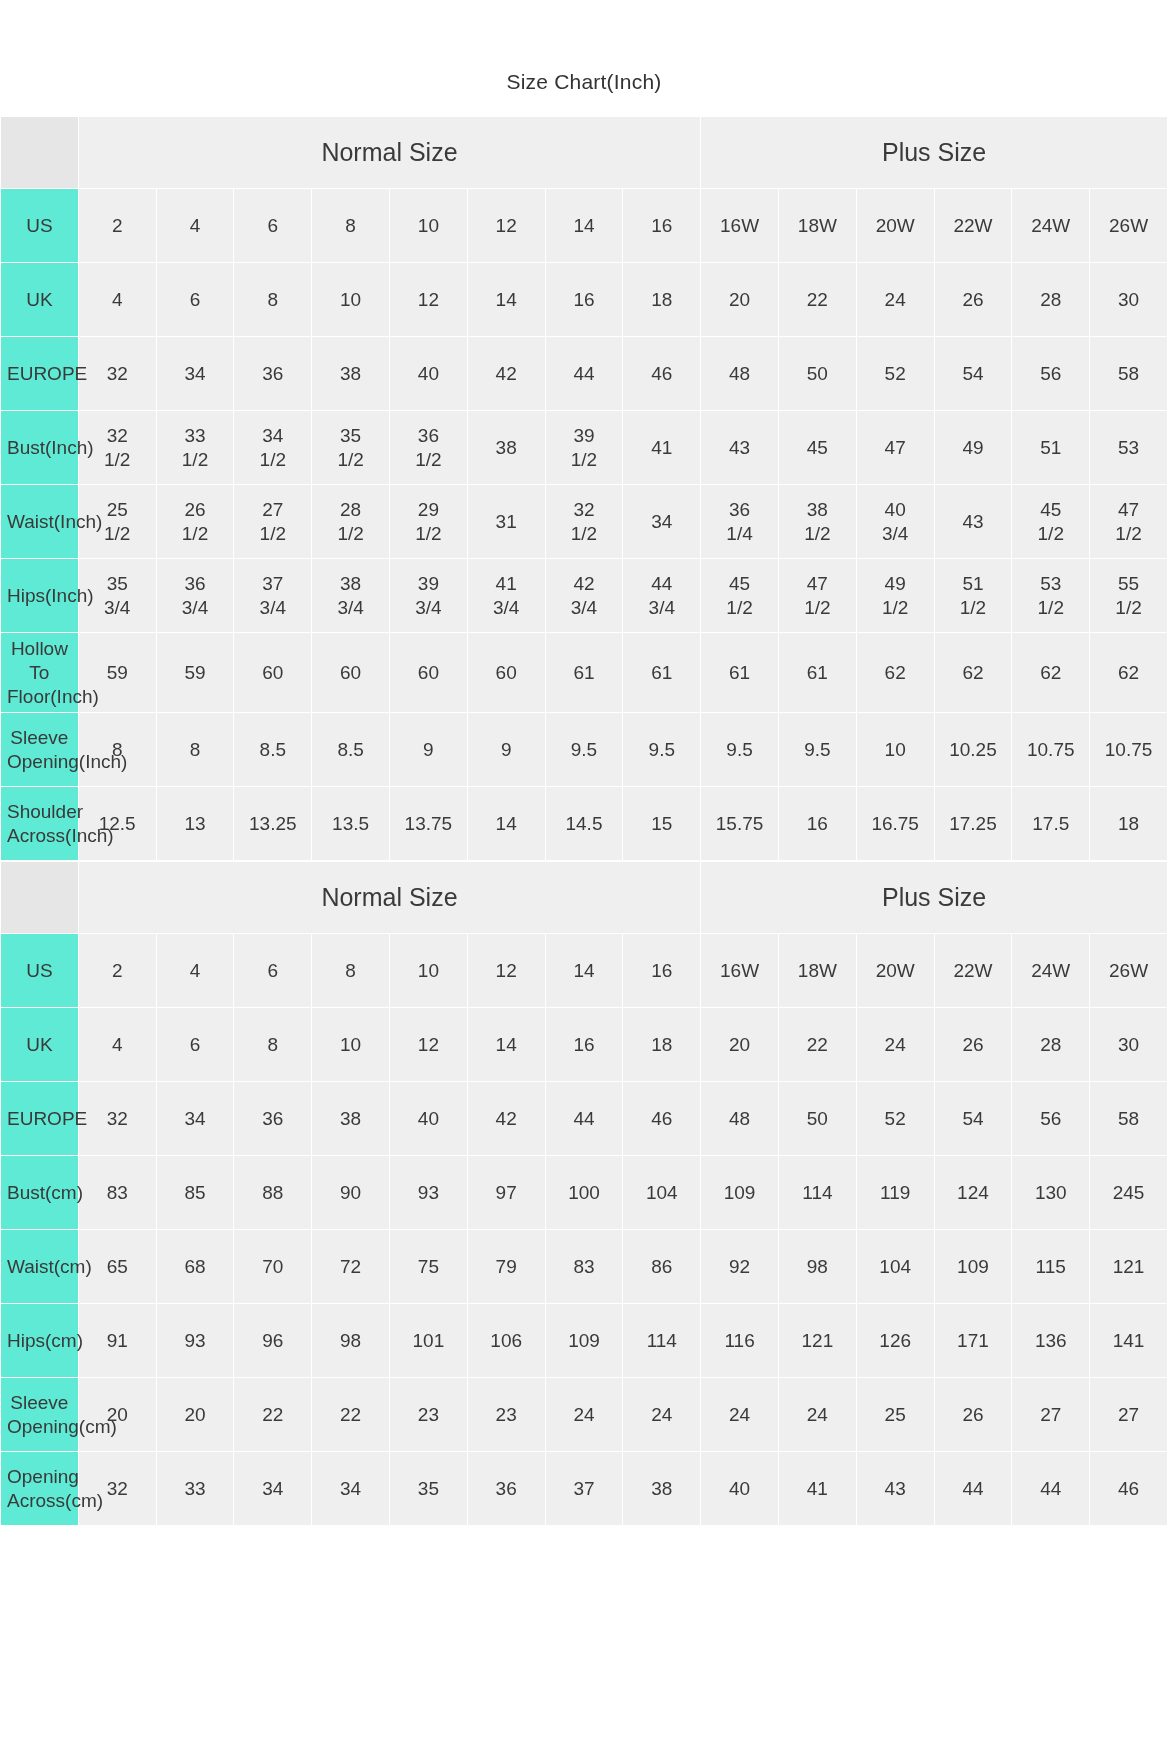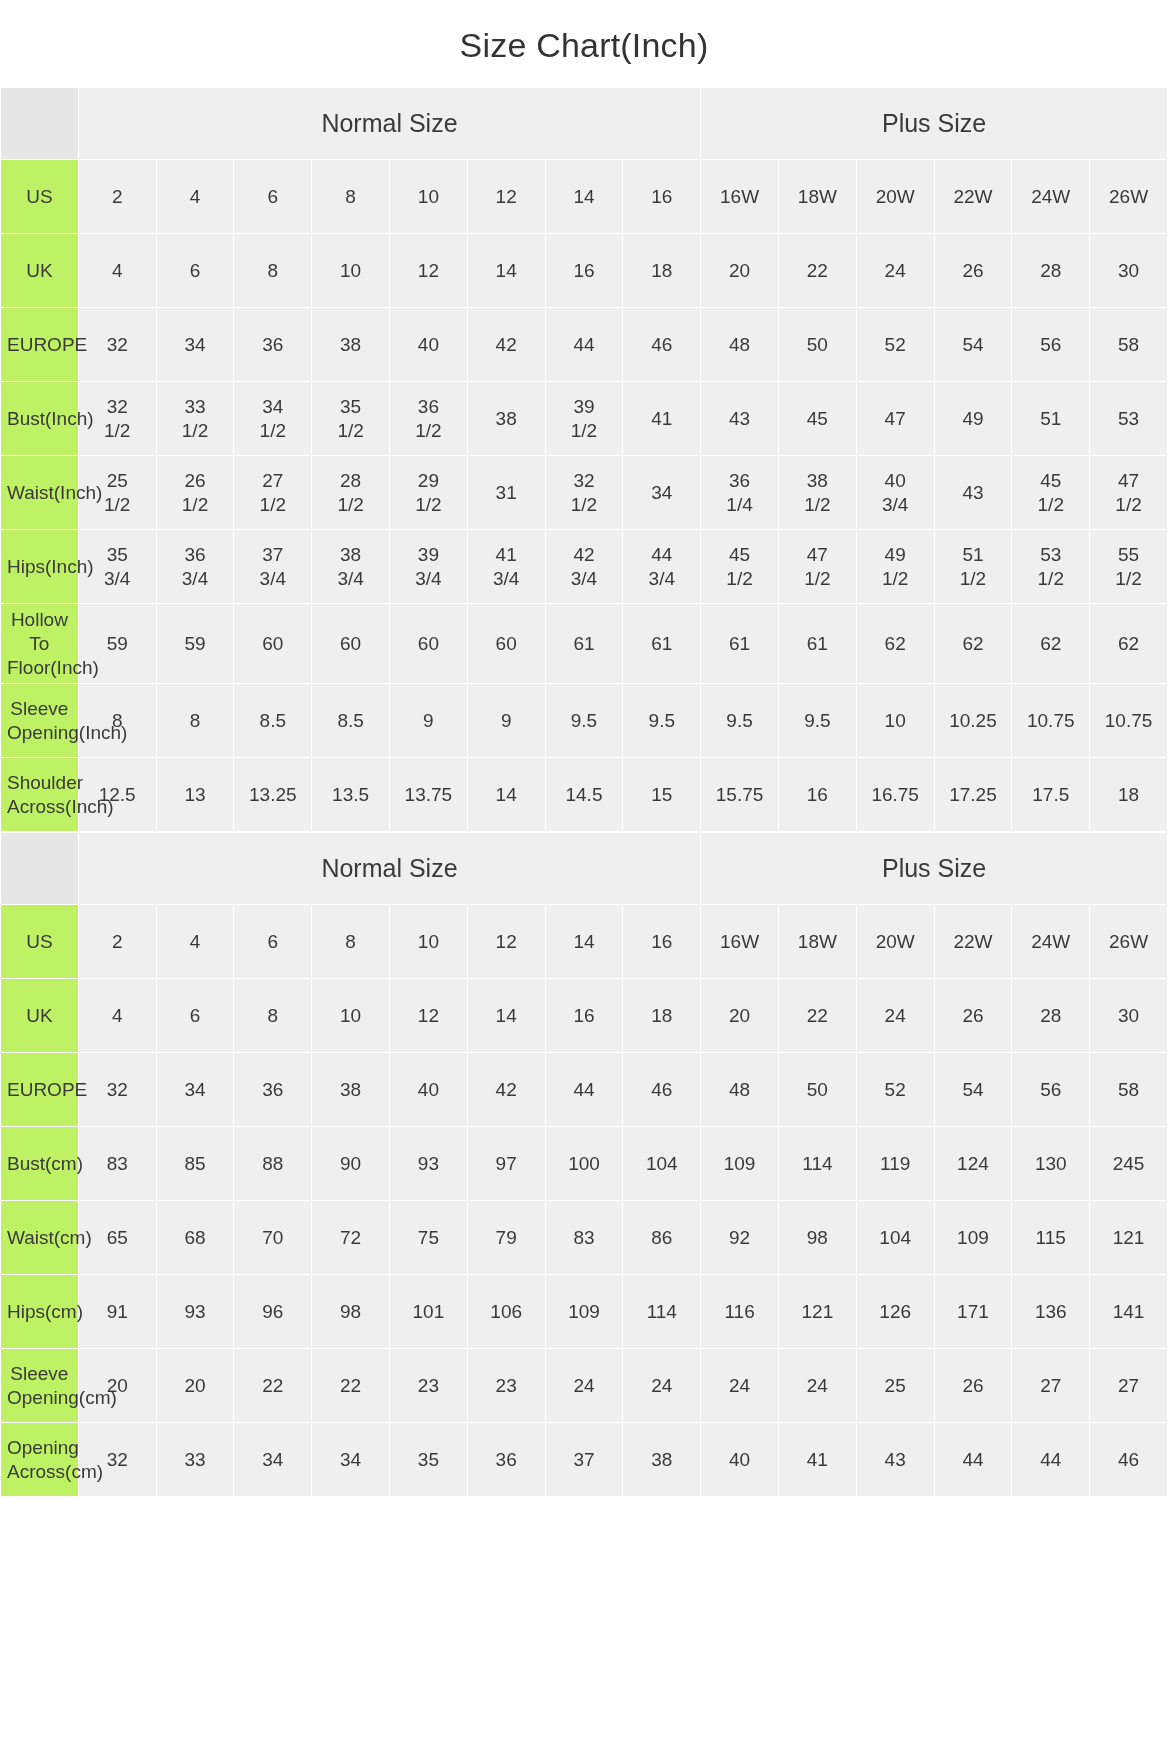--- a/index.html
+++ b/index.html
@@ -13,46 +13,47 @@
     color: #333333;
     -webkit-font-smoothing: antialiased;
   }
   .page {
     width: 1168px;
     box-sizing: border-box;
     padding: 0 0 20px 0;
   }
   .chart-title {
     text-align: center;
-    font-size: 34px;
+    font-size: 21px;
     color: #333333;
     font-weight: 400;
     padding: 26px 0 22px 0;
     letter-spacing: 0.2px;
+    margin-top: 44px;
   }
   table.size-table {
     border-collapse: collapse;
     width: 1168px;
     table-layout: fixed;
   }
   table.size-table td {
     border: 1px solid #ffffff;
     background: #efefef;
     text-align: center;
     vertical-align: middle;
     font-size: 19px;
     color: #3a3a3a;
     font-weight: 400;
     height: 74px;
     padding: 4px 2px;
     line-height: 1.25;
     box-sizing: border-box;
   }
   table.size-table td.rowhead {
-    background: #bef264;
+    background: #5eead4;
     width: 148px;
     font-size: 19px;
     color: #3a3a3a;
     padding: 4px 6px;
   }
   table.size-table td.corner {
     background: #e6e6e6;
     border-top: none;
     border-left: none;
   }

